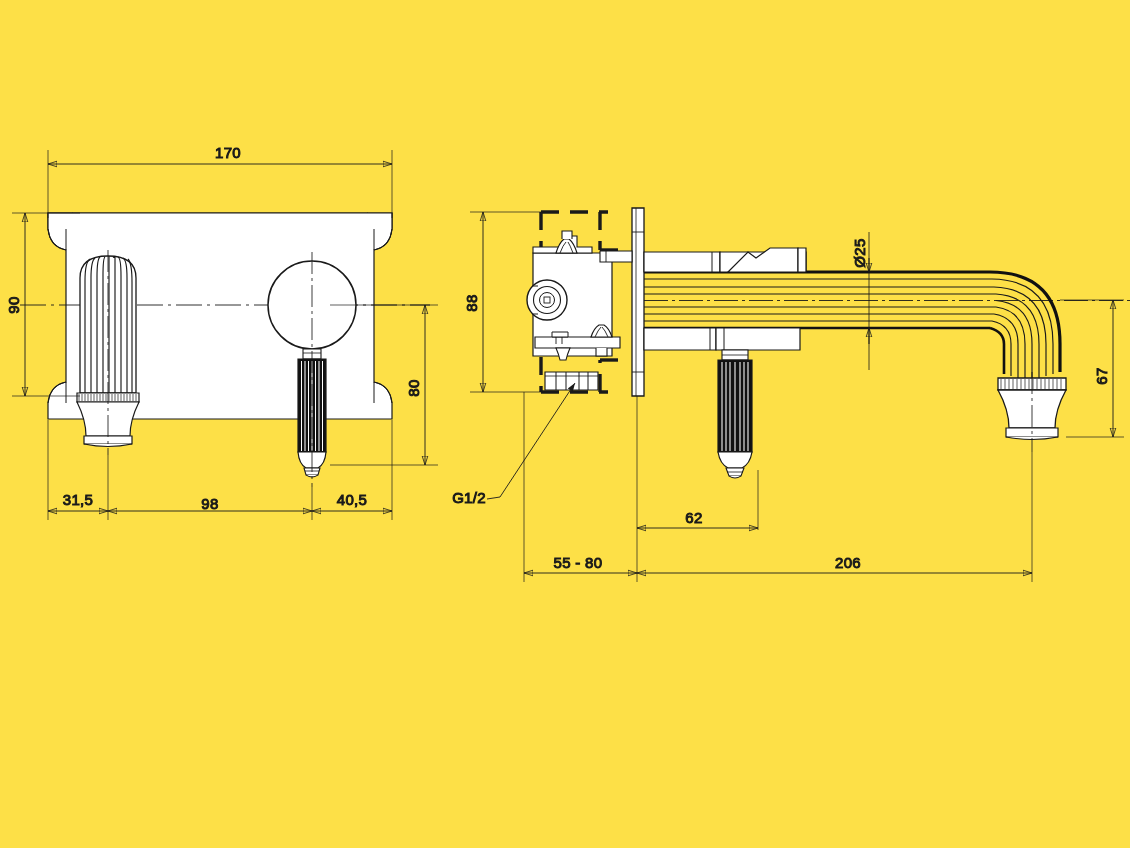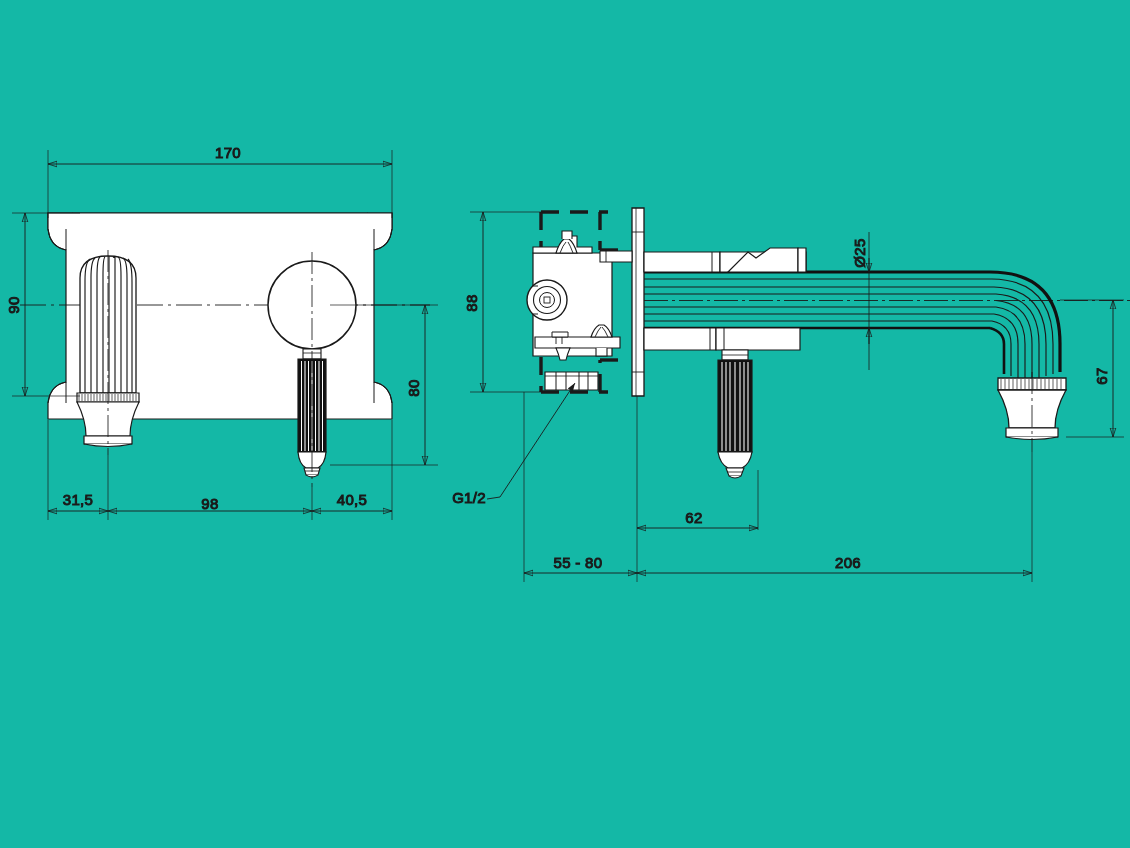--- a/index.html
+++ b/index.html
@@ -2,21 +2,21 @@
 <html><head>
 <meta charset="utf-8">
 <title>Technical Drawing</title>
 <style>
   html,body{margin:0;padding:0;background:#ffffff;}
   body{
     width:1130px;height:848px;overflow:hidden;
     font-family:"Liberation Sans", sans-serif;
     color:#1a1a1a;
   }
-  #stage{position:relative;width:1130px;height:848px;background:#14b8a6;}
+  #stage{position:relative;width:1130px;height:848px;background:#fde047;}
   svg#drawing{position:absolute;left:0;top:0;width:1130px;height:848px;display:block;}
   .dimtext{
     font-family:"Liberation Sans", sans-serif;
     font-size:15px; fill:#1a1a1a;
     text-anchor:middle; dominant-baseline:middle;
     letter-spacing:0.3px;
   }
 </style>
 </head>
 <body>

